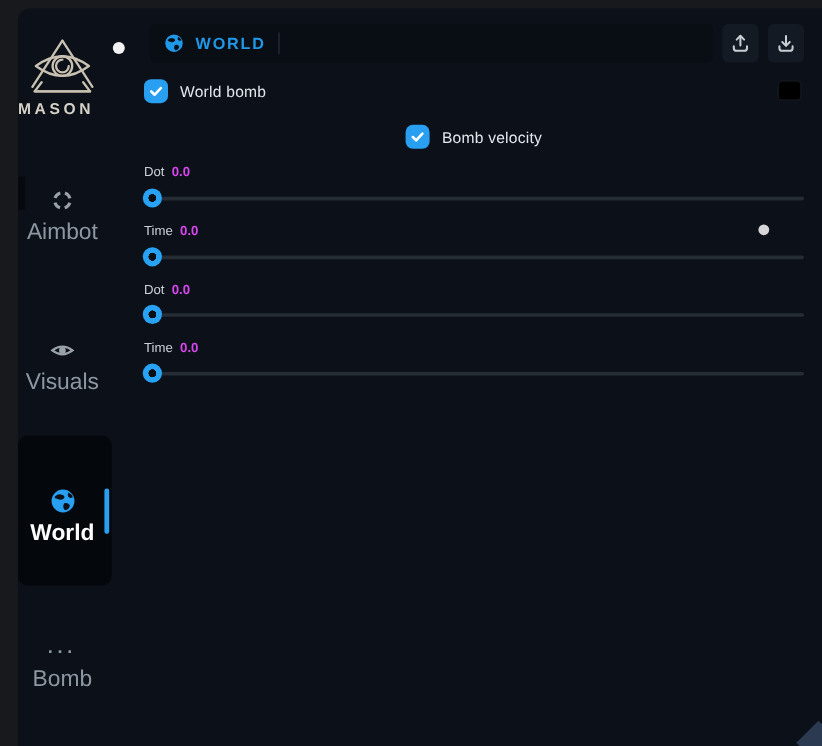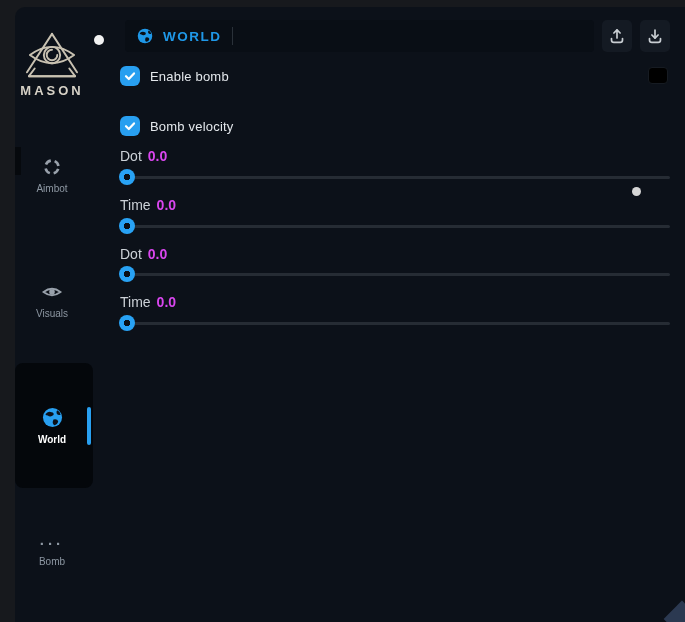--- a/index.html
+++ b/index.html
@@ -10,60 +10,60 @@
     -webkit-font-smoothing:antialiased;
   }
   
   .window{
     position:absolute;left:15px;top:7px;width:670px;height:615px;
     background:#0c1119;border-radius:10px 0 0 0;
   }
   .edge-notch{position:absolute;left:0;top:140px;width:6px;height:28px;background:#000;opacity:.45;}
   .corner-glint{position:absolute;right:-10px;bottom:-10px;width:26px;height:26px;background:#31415c;transform:rotate(45deg);opacity:.85;}
   
-  .logo{position:absolute;left:0;top:24px;width:74px;text-align:center;}
+  .logo{position:absolute;left:0;top:24px;width:74px;}
   .logo svg{display:block;margin:0 auto;}
   .logo-text{margin-top:2px;font-size:13px;font-weight:bold;letter-spacing:3px;color:#d6d1c6;}
   .nav-item{
     position:absolute;left:0;width:74px;display:flex;flex-direction:column;
     align-items:center;gap:6px;cursor:pointer;z-index:2;
   }
-  .nav-label{font-size:10px;color:#8d97a2;}
+  .nav-label{font-size:19px;color:#8d97a2;}
   .nav-item.active .nav-label{color:#ffffff;font-weight:bold;}
   .nav-dots{font-size:15px;font-weight:bold;color:#8d97a2;letter-spacing:4px;line-height:20px;height:20px;}
   .active-panel{position:absolute;left:0;top:356px;width:78px;height:125px;background:#04070b;border-radius:8px;z-index:1;}
   .active-indicator{position:absolute;left:72px;top:400px;width:4px;height:38px;background:#289ff0;border-radius:2px;z-index:3;}
   
   .content{position:absolute;left:105px;top:13px;width:550px;}
   .header-row{display:flex;align-items:center;gap:8px;margin-left:5px;}
   .header-bar{
     flex:1;height:32px;display:flex;align-items:center;gap:10px;
     background:#090e15;border-radius:4px;padding:0 12px;box-sizing:border-box;
   }
   .page-title{font-size:13.5px;font-weight:bold;letter-spacing:1.5px;color:#1f98e8;}
   .header-divider{width:1px;height:18px;background:#2a3139;}
   .page-subtitle{font-size:13px;color:#959ea9;letter-spacing:.2px;}
   .icon-btn{
     width:30px;height:32px;flex:0 0 auto;display:flex;align-items:center;justify-content:center;
     background:#141a23;border:none;border-radius:5px;cursor:pointer;padding:0;
   }
   .check-row{position:relative;display:flex;align-items:center;gap:10px;height:20px;}
   .check-row.first{margin-top:14px;}
-  .check-row.gap14{margin-top:30px;}
+  .check-row.gap14{margin-top:18px;justify-content:center;}
   .check-row.gap13{margin-top:13px;}
   .checkbox{
     width:20px;height:20px;border-radius:6px;background:#289ff0;border:none;padding:0;
     display:flex;align-items:center;justify-content:center;cursor:pointer;flex:0 0 auto;
   }
   .check-label{font-size:13px;color:#e3e7eb;letter-spacing:.2px;}
   .swatch{
     position:absolute;right:2px;top:1px;width:20px;height:17px;background:#000;
     border:1px solid #161b22;border-radius:4px;cursor:pointer;box-sizing:border-box;
   }
-  .slider-label{display:flex;align-items:center;gap:6px;height:16px;font-size:14px;}
+  .slider-label{display:flex;align-items:center;gap:6px;height:16px;font-size:11px;}
   .slider-label .name{color:#ccd1d7;}
   .slider-label .value{color:#d946ef;font-weight:bold;}
   .lab-mt12{margin-top:12px;} .lab-mt13{margin-top:12px;}
   .slider{position:relative;height:16px;margin-top:5px;}
   .slider.mt4{margin-top:4px;}
   .slider-track{position:absolute;left:0;right:0;top:7px;height:3px;background:#262c34;border-radius:2px;}
   .slider-thumb{
     position:absolute;left:-1px;top:0;width:16px;height:16px;border-radius:50%;cursor:pointer;
     background:radial-gradient(circle at 50% 50%, #0a0f15 0 3.2px, #28a2f4 3.4px);
   }
@@ -161,21 +161,21 @@
         </svg>
       </button>
     </div>
 
     <div class="check-row first">
       <button class="checkbox">
         <svg width="12" height="12" viewBox="0 0 12 12">
           <path d="M2,6.2 L4.8,9 L10,3.4" fill="none" stroke="#fff" stroke-width="2.2" stroke-linecap="round" stroke-linejoin="round"></path>
         </svg>
       </button>
-      <span class="check-label">Enable bomb</span>
+      <span class="check-label">World bomb</span>
       <span class="swatch"></span>
     </div>
 
     <div class="check-row gap14">
       <button class="checkbox">
         <svg width="12" height="12" viewBox="0 0 12 12">
           <path d="M2,6.2 L4.8,9 L10,3.4" fill="none" stroke="#fff" stroke-width="2.2" stroke-linecap="round" stroke-linejoin="round"></path>
         </svg>
       </button>
       <span class="check-label">Bomb velocity</span>

